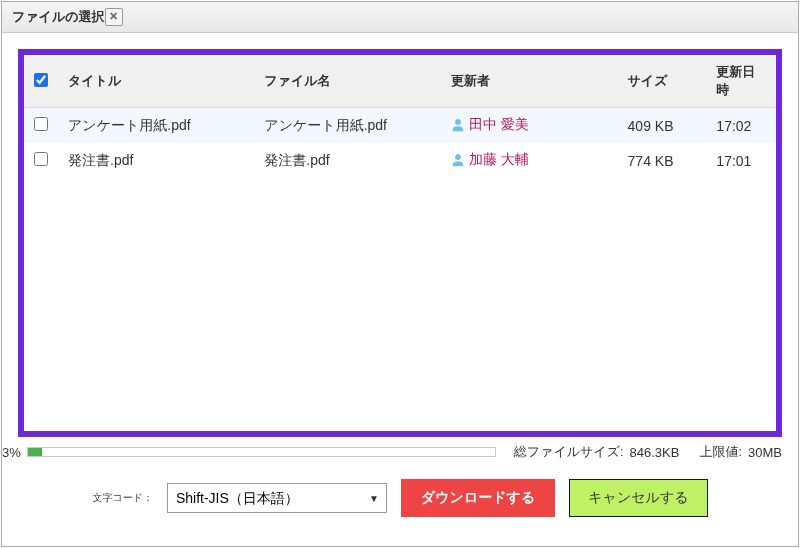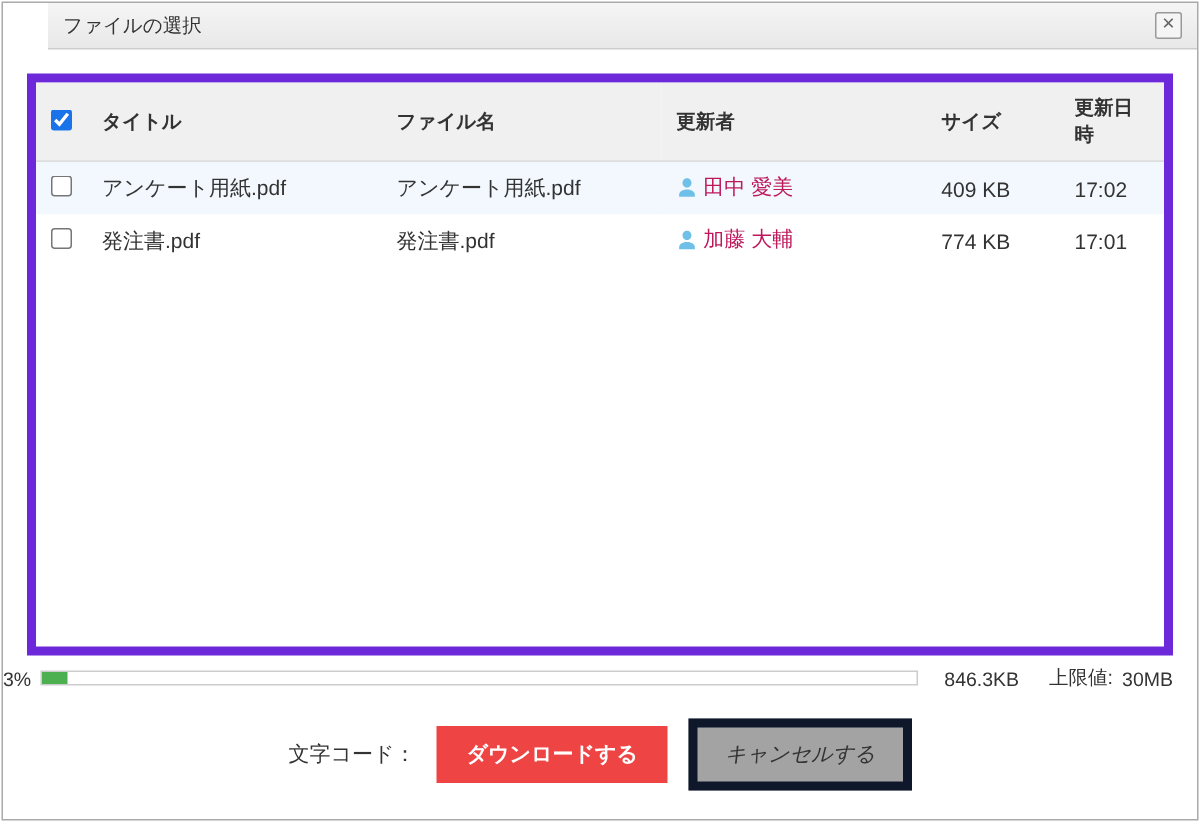--- a/index.html
+++ b/index.html
@@ -1,18 +1,18 @@
 <!DOCTYPE html>
 <html><head>
   <meta charset="utf-8">
   <style>
     * { box-sizing: border-box; margin: 0; padding: 0; }
     body { font-family: "Hiragino Sans", "Meiryo", sans-serif; font-size: 14px; color: #333; background: #fff; width: 800px; height: 548px; overflow: hidden; position: relative; }
     .dialog { border: 1px solid #aaa; width: 798px; height: 546px; margin: 1px; position: relative; background: #fff; }
-    .titlebar { background: linear-gradient(#f5f5f5, #e8e8e8); border-bottom: 1px solid #ccc; padding: 6px 10px; font-size: 13px; font-weight: normal; display: flex; justify-content: space-between; align-items: center; margin-left: 30px; }
+    .titlebar { background: linear-gradient(#f5f5f5, #e8e8e8); border-bottom: 1px solid #ccc; padding: 6px 10px; font-size: 13px; font-weight: bold; display: flex; align-items: center; }
     .close-btn { width: 18px; height: 18px; border: 1px solid #999; background: #f5f5f5; font-size: 11px; line-height: 14px; text-align: center; cursor: pointer; color: #666; border-radius: 2px; }
     .content { padding: 16px 16px 0 16px; }
     .table-wrap { border: 6px solid #6d28d9; height: 388px; overflow: auto; }
     table { width: 100%; border-collapse: collapse; }
     thead th { background: #f0f0f0; text-align: left; font-weight: bold; padding: 8px 10px; font-size: 13px; border-bottom: 1px solid #ddd; }
     thead th:first-child { width: 32px; text-align: center; }
     tbody td { padding: 8px 10px; font-size: 14px; border-bottom: 0; }
     tbody tr:nth-child(odd) { background: #f2f8fd; }
     tbody tr:nth-child(even) { background: #fff; }
     tbody td:first-child { text-align: center; width: 32px; }
@@ -24,26 +24,26 @@
     .col-date { width: 70px; }
     .user-link { color: #be185d; text-decoration: none; display: inline-flex; align-items: center; gap: 4px; }
     .user-icon { width: 14px; height: 14px; display: inline-block; }
     .user-icon svg { width: 14px; height: 14px; }
     input[type="checkbox"] { width: 14px; height: 14px; accent-color: #1a73e8; cursor: pointer; }
     .statusbar { display: flex; align-items: center; padding: 6px 16px 0 0; font-size: 13px; gap: 6px; }
     .progress { flex: 1; height: 10px; border: 1px solid #ccc; background: #fff; position: relative; margin-right: 12px; }
     .progress-fill { height: 100%; background: #4caf50; width: 3%; }
     .pct { font-size: 13px; }
     .footer { display: flex; align-items: center; justify-content: center; padding: 18px 16px 16px 16px; gap: 14px; }
-    .label { font-size: 14px; }
+    .label { font-size: 10px; }
     .select-wrap { position: relative; display: inline-block; }
     select { font-size: 14px; padding: 6px 28px 6px 8px; border: 1px solid #999; background: #fff; appearance: none; width: 220px; cursor: pointer; }
     .select-arrow { position: absolute; right: 8px; top: 50%; transform: translateY(-50%); pointer-events: none; font-size: 10px; color: #333; }
     .btn-primary { background: #ef4444; color: #fff; border: none; padding: 10px 20px; font-size: 14px; cursor: pointer; font-weight: bold; text-align: right; }
-    .btn-secondary { background: #a3a3a3; color: #333; border: 6px solid #0f172a; padding: 9px 18px; font-size: 14px; cursor: pointer; font-style: italic; }
+    .btn-secondary { background: #bef264; color: #333; border: 1px solid #0f172a; padding: 9px 18px; font-size: 14px; cursor: pointer; }
   </style>
 </head>
 <body>
 
 <div class="dialog">
   <div class="titlebar">
     <span>ファイルの選択</span>
     <span class="close-btn">
       <span>✕</span>
     </span>
@@ -94,23 +94,30 @@
           </tbody>
       </table>
     </div>
   </div>
 
   <div class="statusbar">
     <span class="pct">3%</span>
     <div class="progress">
       <div class="progress-fill"></div>
     </div>
+    <span>総ファイルサイズ:</span>
       <span>846.3KB</span>
     <span style="margin-left:14px">上限値:</span>
       <span>30MB</span>
   </div>
 
   <div class="footer">
     <span class="label">文字コード：</span>
+    <span class="select-wrap">
+      <select>
+        <option>Shift-JIS（日本語）</option>
+      </select>
+      <span class="select-arrow">▼</span>
+    </span>
     <button class="btn-primary">ダウンロードする</button>
     <button class="btn-secondary">キャンセルする</button>
   </div>
 </div>
 
 </body></html>

